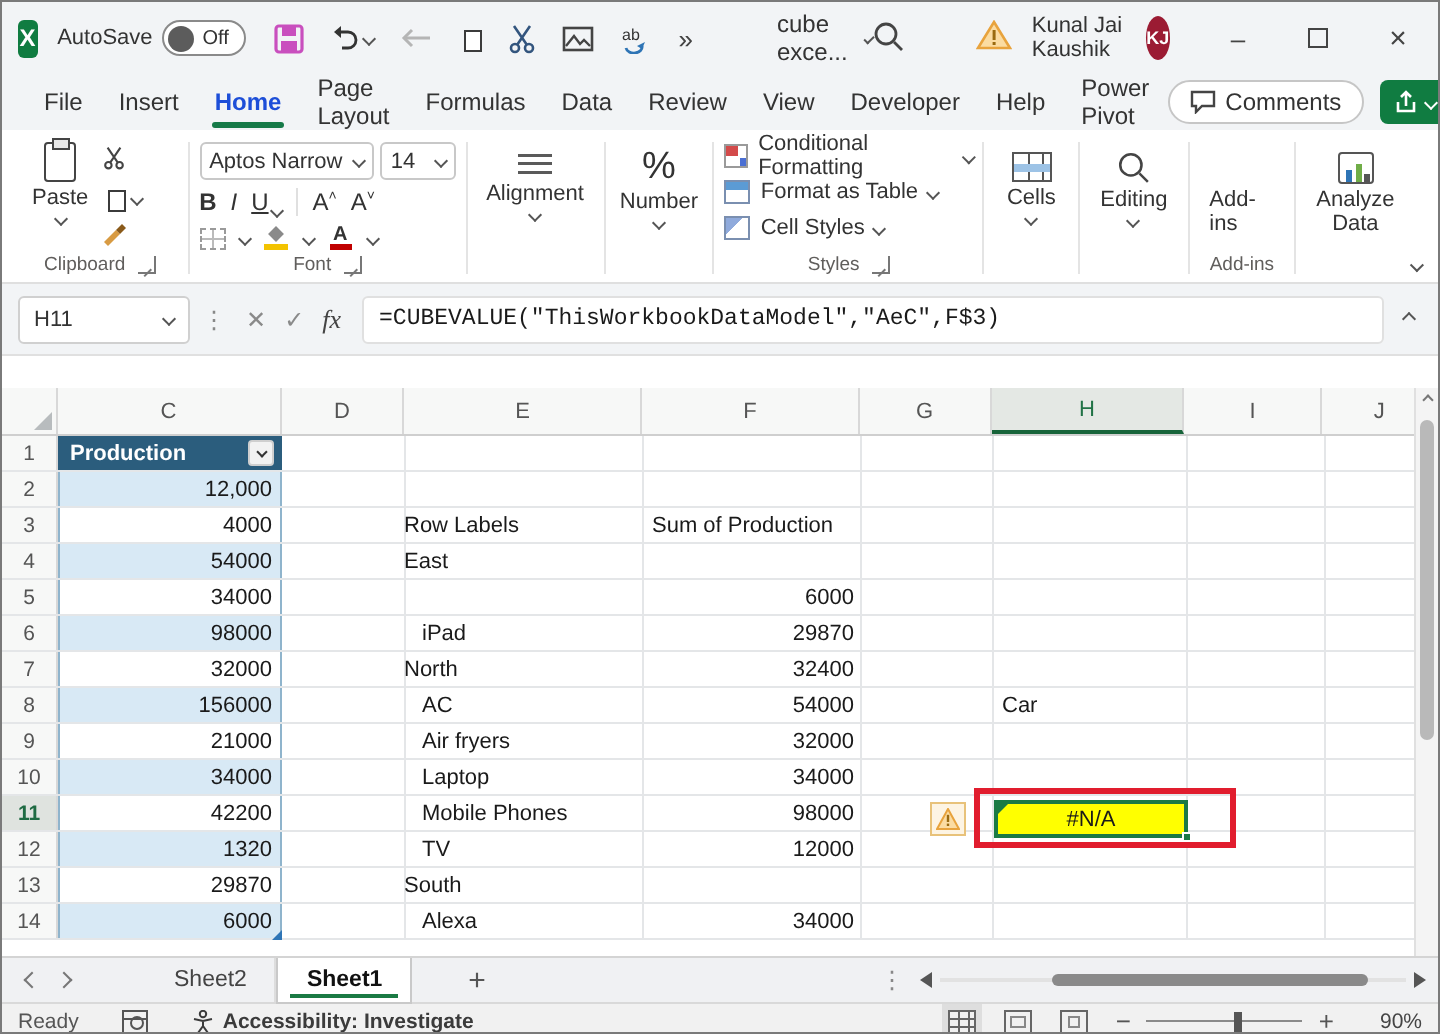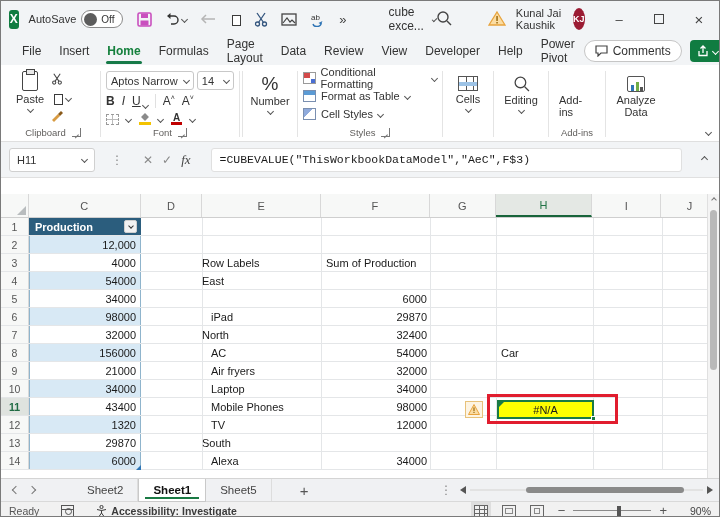--- a/index.html
+++ b/index.html
@@ -25,21 +25,21 @@
   .warn-tri-s { margin-right:10px; }
   .user-name { font-size:11px; color:#333; margin-right:8px; }
   .avatar { width:22px; height:22px; border-radius:50%; background:#9B1B33; color:#fff; font-size:9px; font-weight:bold; display:flex; align-items:center; justify-content:center; }
   .win-ctrls { display:flex; align-items:center; margin-left:14px; }
   .win-btn { width:40px; height:36px; display:flex; align-items:center; justify-content:center; font-size:13px; color:#444; }
   .maxi { width:10px; height:10px; border:1px solid #444; }
 
   
   .menubar { height:28px; background:#f2f4f6; display:flex; align-items:center; padding:0 10px 0 12px; flex:0 0 auto; }
   .menu-tab { padding:0 9px; font-size:12px; color:#333; height:28px; display:flex; align-items:center; position:relative; }
-  .menu-tab.active { font-weight:bold; color:#15803d; }
+  .menu-tab.active { font-weight:bold; color:#1d4ed8; }
   .menu-tab.active::after { content:""; position:absolute; left:8px; right:8px; bottom:1px; height:3px; background:#167a48; border-radius:2px; }
   .mb-right { margin-left:auto; display:flex; align-items:center; gap:8px; }
   .comments-btn { display:flex; align-items:center; gap:5px; border:1px solid #c6c6c6; background:#fff; border-radius:13px; height:22px; padding:0 10px; font-size:12px; color:#333; }
   .share-btn { display:flex; align-items:center; gap:4px; background:#107C41; border-radius:4px; height:22px; padding:0 7px; }
   .share-btn .cv { border-color:#fff; }
 
   
   .ribbon { height:77px; background:#fff; border-bottom:1px solid #dfdfdf; display:flex; flex:0 0 auto; padding:4px 2px 0 6px; }
   .rgroup { display:flex; flex-direction:column; padding:0 4px; position:relative; }
   .rsep { width:1px; background:#e4e4e4; margin:2px 1px 4px; }
@@ -88,21 +88,21 @@
      linear-gradient(#c55a11,#c55a11) 9px 9px/7px 7px no-repeat; background-blend-mode:normal; position:relative; }
   .addins-ic::before { content:""; position:absolute; inset:1.5px; left:1.5px; top:1.5px; width:4px; height:4px; background:#fff; box-shadow:9px 0 #fff, 0 9px #fff, 9px 9px #fff; }
   .analyze-ic { width:18px; height:16px; border:1px solid #555; border-radius:2px; background:
      linear-gradient(#2e75b6,#2e75b6) 3px 8px/3px 6px no-repeat,
      linear-gradient(#70ad47,#70ad47) 8px 5px/3px 9px no-repeat,
      linear-gradient(#555,#555) 12px 10px/3px 4px no-repeat; }
   .two-line { text-align:center; line-height:12px; }
   .ribbon-collapse { align-self:flex-end; margin:0 6px 6px auto; }
 
   
-  .formulabar { height:36px; background:#f2f4f6; border-bottom:1px solid #e0e0e0; display:flex; align-items:center; padding:4px 8px; gap:16px; flex:0 0 auto; }
+  .formulabar { height:36px; background:#f2f4f6; border-bottom:1px solid #e0e0e0; display:flex; align-items:center; padding:4px 8px; gap:6px; flex:0 0 auto; }
   .namebox { width:86px; height:24px; background:#fff; border:1px solid #d0d0d0; border-radius:3px; display:flex; align-items:center; justify-content:space-between; padding:0 7px; font-size:11px; }
   .vdots { color:#888; font-size:12px; letter-spacing:0; line-height:10px; }
   .fbtns { display:flex; align-items:center; gap:9px; padding:0 4px; color:#8a8a8a; font-size:12px; }
   .fx { font-style:italic; font-family:"Liberation Serif", serif; font-size:13px; color:#444; }
   .formula-field { flex:1; height:24px; background:#fff; border:1px solid #e0e0e0; border-radius:3px; display:flex; align-items:center; padding:0 8px; font-family:"Liberation Mono", monospace; font-size:11.5px; color:#1a1a1a; white-space:nowrap; overflow:hidden; }
   .pregap { height:16px; background:#fff; flex:0 0 auto; }
 
   
   .grid { position:relative; height:284px; flex:0 0 auto; overflow:hidden; background:#fff; }
   .colheaders { display:flex; height:24px; border-bottom:1px solid #cfcfcf; background:#f7f8f7; }
@@ -260,22 +260,22 @@
           </span>
         <span class="win-btn" style="font-size:15px;">×</span>
       </span>
     </div>
   </div>
 
   <div class="menubar">
     <span class="menu-tab">File</span>
     <span class="menu-tab">Insert</span>
     <span class="menu-tab active">Home</span>
+    <span class="menu-tab">Page Layout</span>
     <span class="menu-tab">Formulas</span>
-    <span class="menu-tab">Page Layout</span>
     <span class="menu-tab">Data</span>
     <span class="menu-tab">Review</span>
     <span class="menu-tab">View</span>
     <span class="menu-tab">Developer</span>
     <span class="menu-tab">Help</span>
     <span class="menu-tab">Power Pivot</span>
     <span class="mb-right">
       <span class="comments-btn">
         <svg width="13" height="12" viewBox="0 0 13 12">
             <path d="M1 1 h11 v7 h-6 l-3 3 v-3 h-2 Z" fill="none" stroke="#444" stroke-width="1.2"></path>
@@ -359,20 +359,27 @@
           </span>
           <span class="cv"></span>
       </div>
       <div class="glabel">
           <span>Font</span>
           <span class="launcher"></span>
         </div>
     </div>
     <div class="rsep"></div>
 
+    <div class="rgroup" style="width:66px;">
+      <div class="bigbtn" style="margin-top:6px;">
+        <span class="align-ic"></span>
+        <span>Alignment</span>
+        <span class="cv"></span>
+      </div>
+    </div>
     <div class="rsep"></div>
 
     <div class="rgroup" style="width:52px;">
       <div class="bigbtn" style="margin-top:4px;">
         <span class="pct-ic">%</span>
         <span>Number</span>
         <span class="cv"></span>
       </div>
     </div>
     <div class="rsep"></div>
@@ -525,21 +532,21 @@
       <div class="cell cF">32000</div>
     </div>
     <div class="row">
       <div class="rowh">10</div>
       <div class="cell cC band">34000</div>
       <div class="cell cE ind">Laptop</div>
       <div class="cell cF">34000</div>
     </div>
     <div class="row">
       <div class="rowh sel">11</div>
-      <div class="cell cC">43400</div>
+      <div class="cell cC">42200</div>
       <div class="cell cE ind">Mobile Phones</div>
       <div class="cell cF">98000</div>
     </div>
     <div class="row">
       <div class="rowh">12</div>
       <div class="cell cC band">1320</div>
       <div class="cell cE ind">TV</div>
       <div class="cell cF">12000</div>
     </div>
     <div class="row">
@@ -577,21 +584,20 @@
   </div>
 
   <div class="tabbar">
     <span class="tab-nav">
       <span class="cvl"></span>
       <span class="cvr"></span>
     </span>
     <span style="width:30px;"></span>
     <span class="sheet-tab">Sheet2</span>
     <span class="sheet-tab active">Sheet1</span>
-    <span class="sheet-tab">Sheet5</span>
     <span class="add-sheet">+</span>
     <span class="tab-right">
       <span class="vdots">⋮</span>
       <span class="hscroll">
         <span class="harr l"></span>
         <span class="htrack">
             <span class="hthumb"></span>
           </span>
         <span class="harr r"></span>
       </span>

